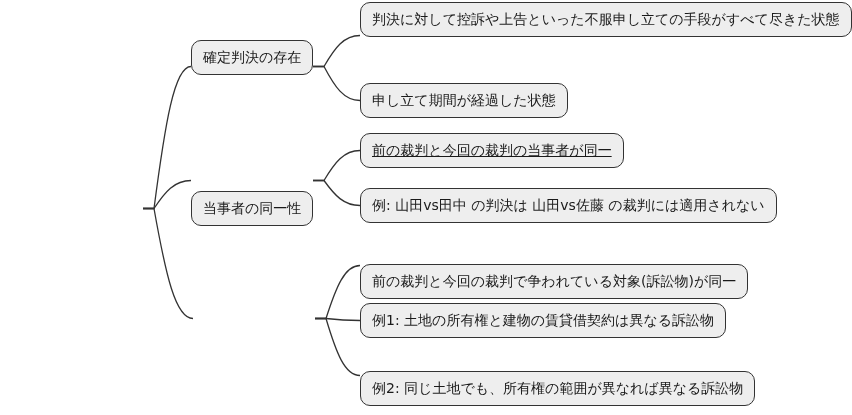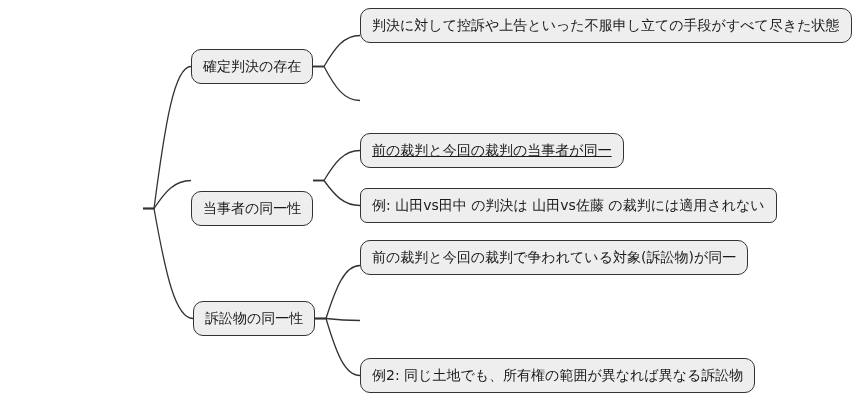--- a/index.html
+++ b/index.html
@@ -50,31 +50,32 @@
       <path d="M 143 208.5 L 154 208.5 C 165.1 191.7, 174.35 180.5, 191 180.5" fill="none" stroke="#333333" stroke-width="1.3"></path>
       <path d="M 313 180.5 L 324 180.5 C 334.8 162.5, 343.8 150.5, 360 150.5" fill="none" stroke="#333333" stroke-width="1.3"></path>
       <path d="M 313 180.5 L 324 180.5 C 334.8 195.5, 343.8 205.5, 360 205.5" fill="none" stroke="#333333" stroke-width="1.3"></path>
       <path d="M 143 208.5 L 154 208.5 C 165.7 274.5, 175.45 318.5, 193 318.5" fill="none" stroke="#333333" stroke-width="1.3"></path>
       <path d="M 315 318.5 L 326 318.5 C 336.2 286.7, 344.7 265.5, 360 265.5" fill="none" stroke="#333333" stroke-width="1.3"></path>
       <path d="M 315 318.5 L 326 318.5 C 336.2 319.7, 344.7 320.5, 360 320.5" fill="none" stroke="#333333" stroke-width="1.3"></path>
       <path d="M 315 318.5 L 326 318.5 C 336.2 352.7, 344.7 375.5, 360 375.5" fill="none" stroke="#333333" stroke-width="1.3"></path>
     </svg>
 
 
-  <div class="node" id="n-b1" style="left:191px; top:49px;">確定判決の存在</div>
+  <div class="node" id="n-b1" style="left:191px; top:40px;">確定判決の存在</div>
 
-  <div class="node" id="n-l1a" style="left:360px; top:8px;">判決に対して控訴や上告といった不服申し立ての手段がすべて尽きた状態</div>
+  <div class="node" id="n-l1a" style="left:360px; top:2px;">判決に対して控訴や上告といった不服申し立ての手段がすべて尽きた状態</div>
 
+  <div class="node" id="n-l1b" style="left:360px; top:83px;">申し立て期間が経過した状態</div>
 
   <div class="node" id="n-b2" style="left:191px; top:163px;margin-top:28px;">当事者の同一性</div>
 
   <div class="node" id="n-l2a" style="left:360px; top:133px;text-decoration:underline;">前の裁判と今回の裁判の当事者が同一</div>
 
-  <div class="node" id="n-l2b" style="left:360px; top:188px;border-radius:7px;">例: 山田vs田中 の判決は 山田vs佐藤 の裁判には適用されない</div>
-
-  <div class="node" id="n-b3" style="left:193px; top:301px;">訴訟物の同一性</div>
-
-  <div class="node" id="n-l3a" style="left:360px; top:240px;">前の裁判と今回の裁判で争われている対象(訴訟物)が同一</div>
+  <div class="node" id="n-l2b" style="left:360px; top:188px;">例: 山田vs田中 の判決は 山田vs佐藤 の裁判には適用されない</div>
 
 
-  <div class="node" id="n-l3c" style="left:360px; top:358px;">例2: 同じ土地でも、所有権の範囲が異なれば異なる訴訟物</div>
+  <div class="node" id="n-l3a" style="left:360px; top:264px;">前の裁判と今回の裁判で争われている対象(訴訟物)が同一</div>
+
+  <div class="node" id="n-l3b" style="left:360px; top:303px;">例1: 土地の所有権と建物の賃貸借契約は異なる訴訟物</div>
+
+  <div class="node" id="n-l3c" style="left:360px; top:371px;">例2: 同じ土地でも、所有権の範囲が異なれば異なる訴訟物</div>
 
 </div>
 
 </body></html>

